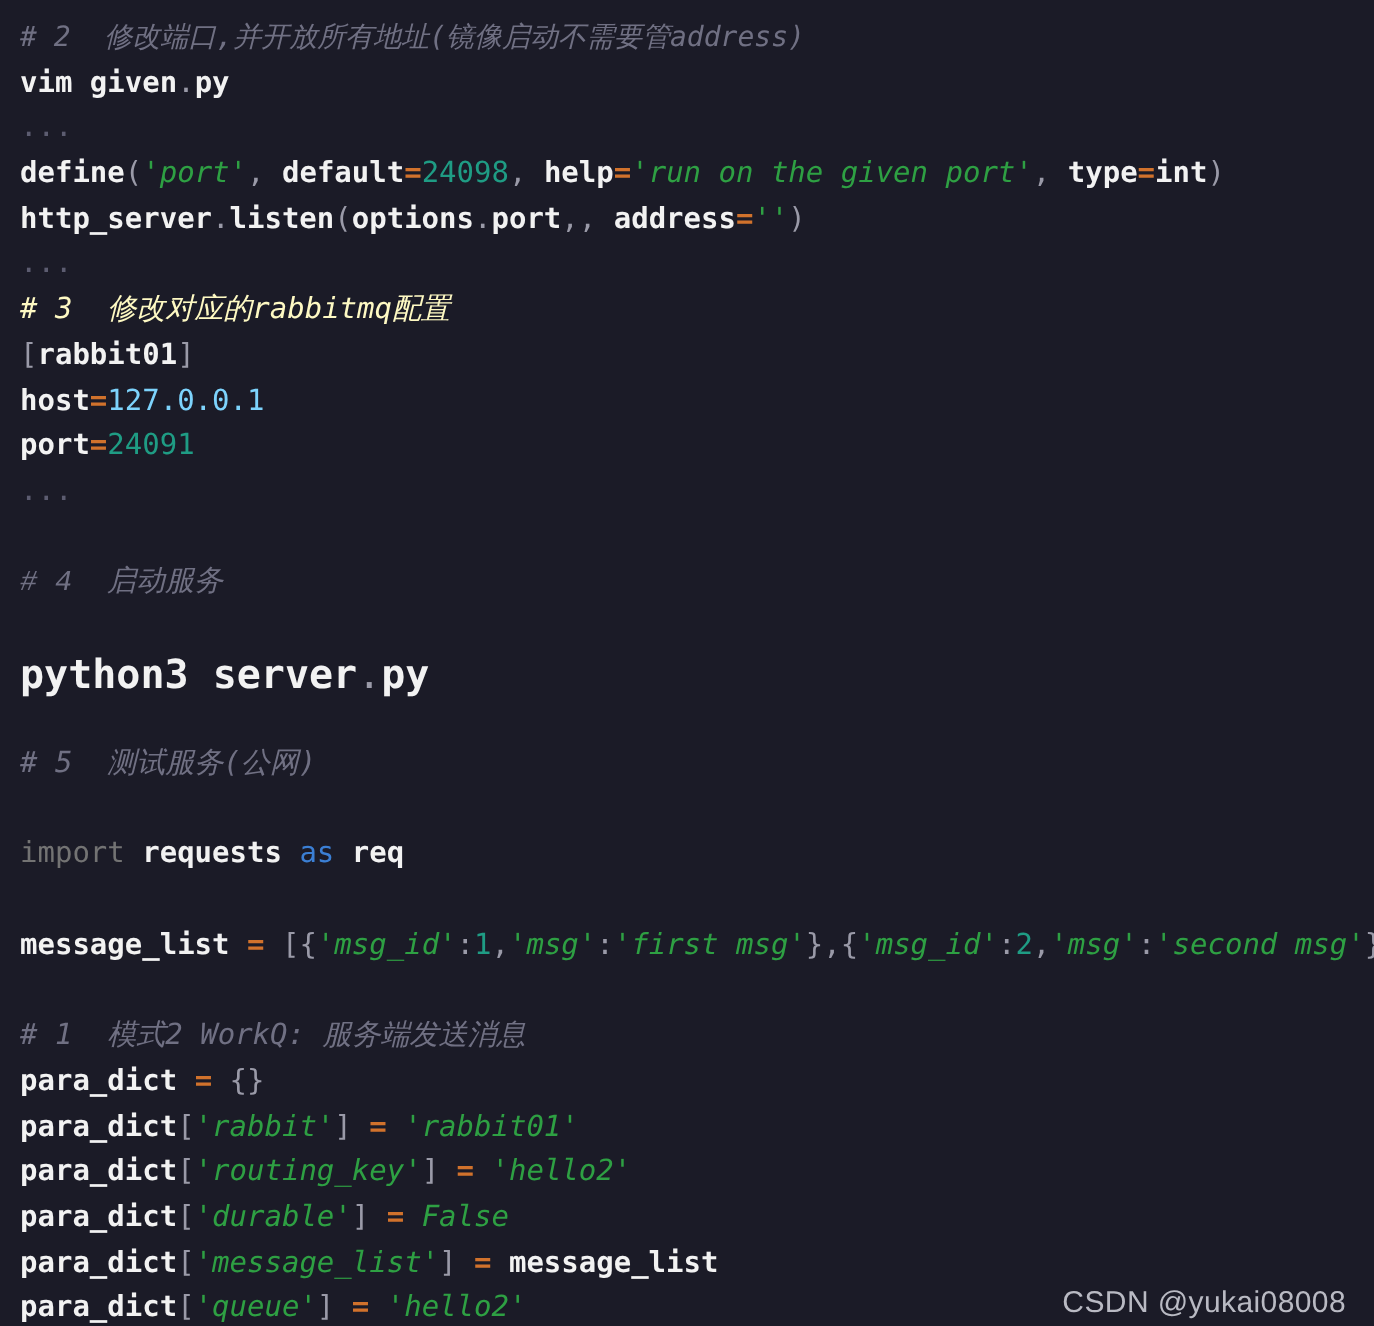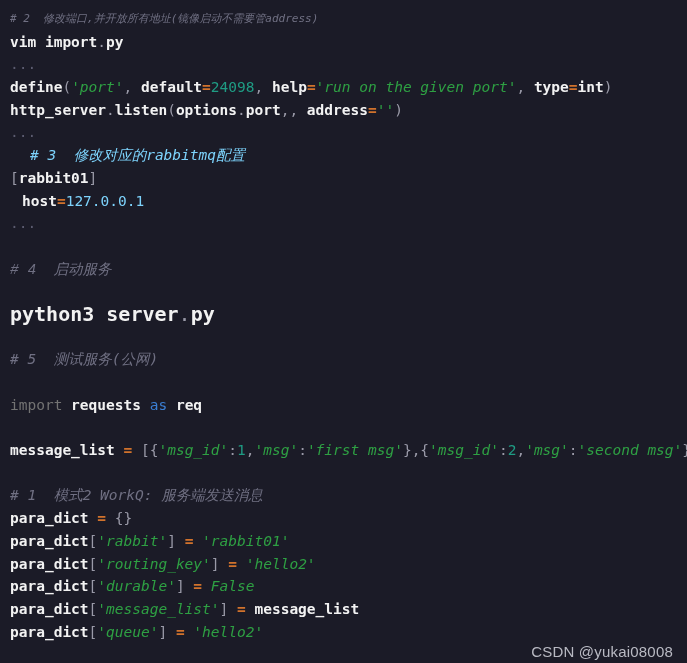--- a/index.html
+++ b/index.html
@@ -53,29 +53,30 @@
     color: #b9bac3;
     letter-spacing: 0.2px;
     white-space: pre;
   }
 </style>
 </head>
 <body style="background: rgb(27, 27, 39);">
 
 <div id="code-block" style="background: rgb(27, 27, 39);">
   <div id="code-lines">
-      <div class="code-line" style="font-size: 11px; line-height: 22.7px; height: 22.7px;"><span class="tk-comment" style="color: rgb(112, 112, 131);"># 2  修改端口,并开放所有地址(镜像启动不需要管address)</span></div>
-      <div class="code-line" style="font-size: 14.5px; line-height: 22.7px; height: 22.7px;"><span class="tk-plain" style="color: rgb(242, 242, 242);">vim import</span><span class="tk-punct" style="color: rgb(154, 154, 168);">.</span><span class="tk-plain" style="color: rgb(242, 242, 242);">py</span></div>
+      <div class="code-line" style="font-size: 14px; line-height: 22.7px; height: 22.7px;"><span class="tk-comment" style="color: rgb(112, 112, 131);"># 2  修改端口,并开放所有地址(镜像启动不需要管address)</span></div>
+      <div class="code-line" style="font-size: 14.5px; line-height: 22.7px; height: 22.7px;"><span class="tk-plain" style="color: rgb(242, 242, 242);">vim given</span><span class="tk-punct" style="color: rgb(154, 154, 168);">.</span><span class="tk-plain" style="color: rgb(242, 242, 242);">py</span></div>
       <div class="code-line" style="font-size: 14.5px; line-height: 22.7px; height: 22.7px;"><span class="tk-dots" style="color: rgb(92, 92, 112);">...</span></div>
       <div class="code-line" style="font-size: 14.5px; line-height: 22.7px; height: 22.7px;"><span class="tk-plain" style="color: rgb(242, 242, 242);">define</span><span class="tk-punct" style="color: rgb(154, 154, 168);">(</span><span class="tk-str" style="color: rgb(46, 160, 67);">'port'</span><span class="tk-punct" style="color: rgb(154, 154, 168);">, </span><span class="tk-plain" style="color: rgb(242, 242, 242);">default</span><span class="tk-op" style="color: rgb(209, 114, 44);">=</span><span class="tk-num" style="color: rgb(31, 156, 132);">24098</span><span class="tk-punct" style="color: rgb(154, 154, 168);">, </span><span class="tk-plain" style="color: rgb(242, 242, 242);">help</span><span class="tk-op" style="color: rgb(209, 114, 44);">=</span><span class="tk-str" style="color: rgb(46, 160, 67);">'run on the given port'</span><span class="tk-punct" style="color: rgb(154, 154, 168);">, </span><span class="tk-plain" style="color: rgb(242, 242, 242);">type</span><span class="tk-op" style="color: rgb(209, 114, 44);">=</span><span class="tk-plain" style="color: rgb(242, 242, 242);">int</span><span class="tk-punct" style="color: rgb(154, 154, 168);">)</span></div>
       <div class="code-line" style="font-size: 14.5px; line-height: 22.7px; height: 22.7px;"><span class="tk-plain" style="color: rgb(242, 242, 242);">http_server</span><span class="tk-punct" style="color: rgb(154, 154, 168);">.</span><span class="tk-plain" style="color: rgb(242, 242, 242);">listen</span><span class="tk-punct" style="color: rgb(154, 154, 168);">(</span><span class="tk-plain" style="color: rgb(242, 242, 242);">options</span><span class="tk-punct" style="color: rgb(154, 154, 168);">.</span><span class="tk-plain" style="color: rgb(242, 242, 242);">port</span><span class="tk-punct" style="color: rgb(154, 154, 168);">,, </span><span class="tk-plain" style="color: rgb(242, 242, 242);">address</span><span class="tk-op" style="color: rgb(209, 114, 44);">=</span><span class="tk-str" style="color: rgb(46, 160, 67);">''</span><span class="tk-punct" style="color: rgb(154, 154, 168);">)</span></div>
       <div class="code-line" style="font-size: 14.5px; line-height: 22.7px; height: 22.7px;"><span class="tk-dots" style="color: rgb(92, 92, 112);">...</span></div>
-      <div class="code-line" style="font-size: 14.5px; line-height: 22.7px; height: 22.7px;"><span class="tk-comment" style="color: #7dd3fc; margin-left: 20px;"># 3  修改对应的rabbitmq配置</span></div>
+      <div class="code-line" style="font-size: 14.5px; line-height: 22.7px; height: 22.7px;"><span class="tk-comment" style="color: #fef9c3;"># 3  修改对应的rabbitmq配置</span></div>
       <div class="code-line" style="font-size: 14.5px; line-height: 22.7px; height: 22.7px;"><span class="tk-punct" style="color: rgb(154, 154, 168);">[</span><span class="tk-plain" style="color: rgb(242, 242, 242);">rabbit01</span><span class="tk-punct" style="color: rgb(154, 154, 168);">]</span></div>
-      <div class="code-line" style="font-size: 14.5px; line-height: 22.7px; height: 22.7px;"><span class="tk-plain" style="color: rgb(242, 242, 242); margin-left: 12px;">host</span><span class="tk-op" style="color: rgb(209, 114, 44);">=</span><span class="tk-num" style="color: #7dd3fc;">127.0.0.1</span></div>
+      <div class="code-line" style="font-size: 14.5px; line-height: 22.7px; height: 22.7px;"><span class="tk-plain" style="color: rgb(242, 242, 242);">host</span><span class="tk-op" style="color: rgb(209, 114, 44);">=</span><span class="tk-num" style="color: #7dd3fc;">127.0.0.1</span></div>
+      <div class="code-line" style="font-size: 14.5px; line-height: 22.7px; height: 22.7px;"><span class="tk-plain" style="color: rgb(242, 242, 242);">port</span><span class="tk-op" style="color: rgb(209, 114, 44);">=</span><span class="tk-num" style="color: rgb(31, 156, 132);">24091</span></div>
       <div class="code-line" style="font-size: 14.5px; line-height: 22.7px; height: 22.7px;"><span class="tk-dots" style="color: rgb(92, 92, 112);">...</span></div>
       <div class="code-line" style="font-size: 14.5px; line-height: 22.7px; height: 22.7px;">&nbsp;</div>
       <div class="code-line" style="font-size: 14.5px; line-height: 22.7px; height: 22.7px;"><span class="tk-comment" style="color: rgb(112, 112, 131); font-family: Liberation Mono, monospace;"># 4  启动服务</span></div>
       <div class="code-line" style="font-size: 14.5px; line-height: 22.7px; height: 22.7px;">&nbsp;</div>
       <div class="code-line" style="font-size: 20px; line-height: 22.7px; height: 22.7px;"><span class="tk-plain" style="color: rgb(242, 242, 242);">python3 server</span><span class="tk-punct" style="color: rgb(154, 154, 168);">.</span><span class="tk-plain" style="color: rgb(242, 242, 242);">py</span></div>
       <div class="code-line" style="font-size: 14.5px; line-height: 22.7px; height: 22.7px;">&nbsp;</div>
       <div class="code-line" style="font-size: 14.5px; line-height: 22.7px; height: 22.7px;"><span class="tk-comment" style="color: rgb(112, 112, 131);"># 5  测试服务(公网)</span></div>
       <div class="code-line" style="font-size: 14.5px; line-height: 22.7px; height: 22.7px;">&nbsp;</div>
       <div class="code-line" style="font-size: 14.5px; line-height: 22.7px; height: 22.7px;"><span class="tk-kw" style="color: #737373;">import</span><span class="tk-plain" style="color: rgb(242, 242, 242);"> requests </span><span class="tk-kw" style="color: rgb(59, 127, 212);">as</span><span class="tk-plain" style="color: rgb(242, 242, 242);"> req</span></div>
       <div class="code-line" style="font-size: 14.5px; line-height: 22.7px; height: 22.7px;">&nbsp;</div>

